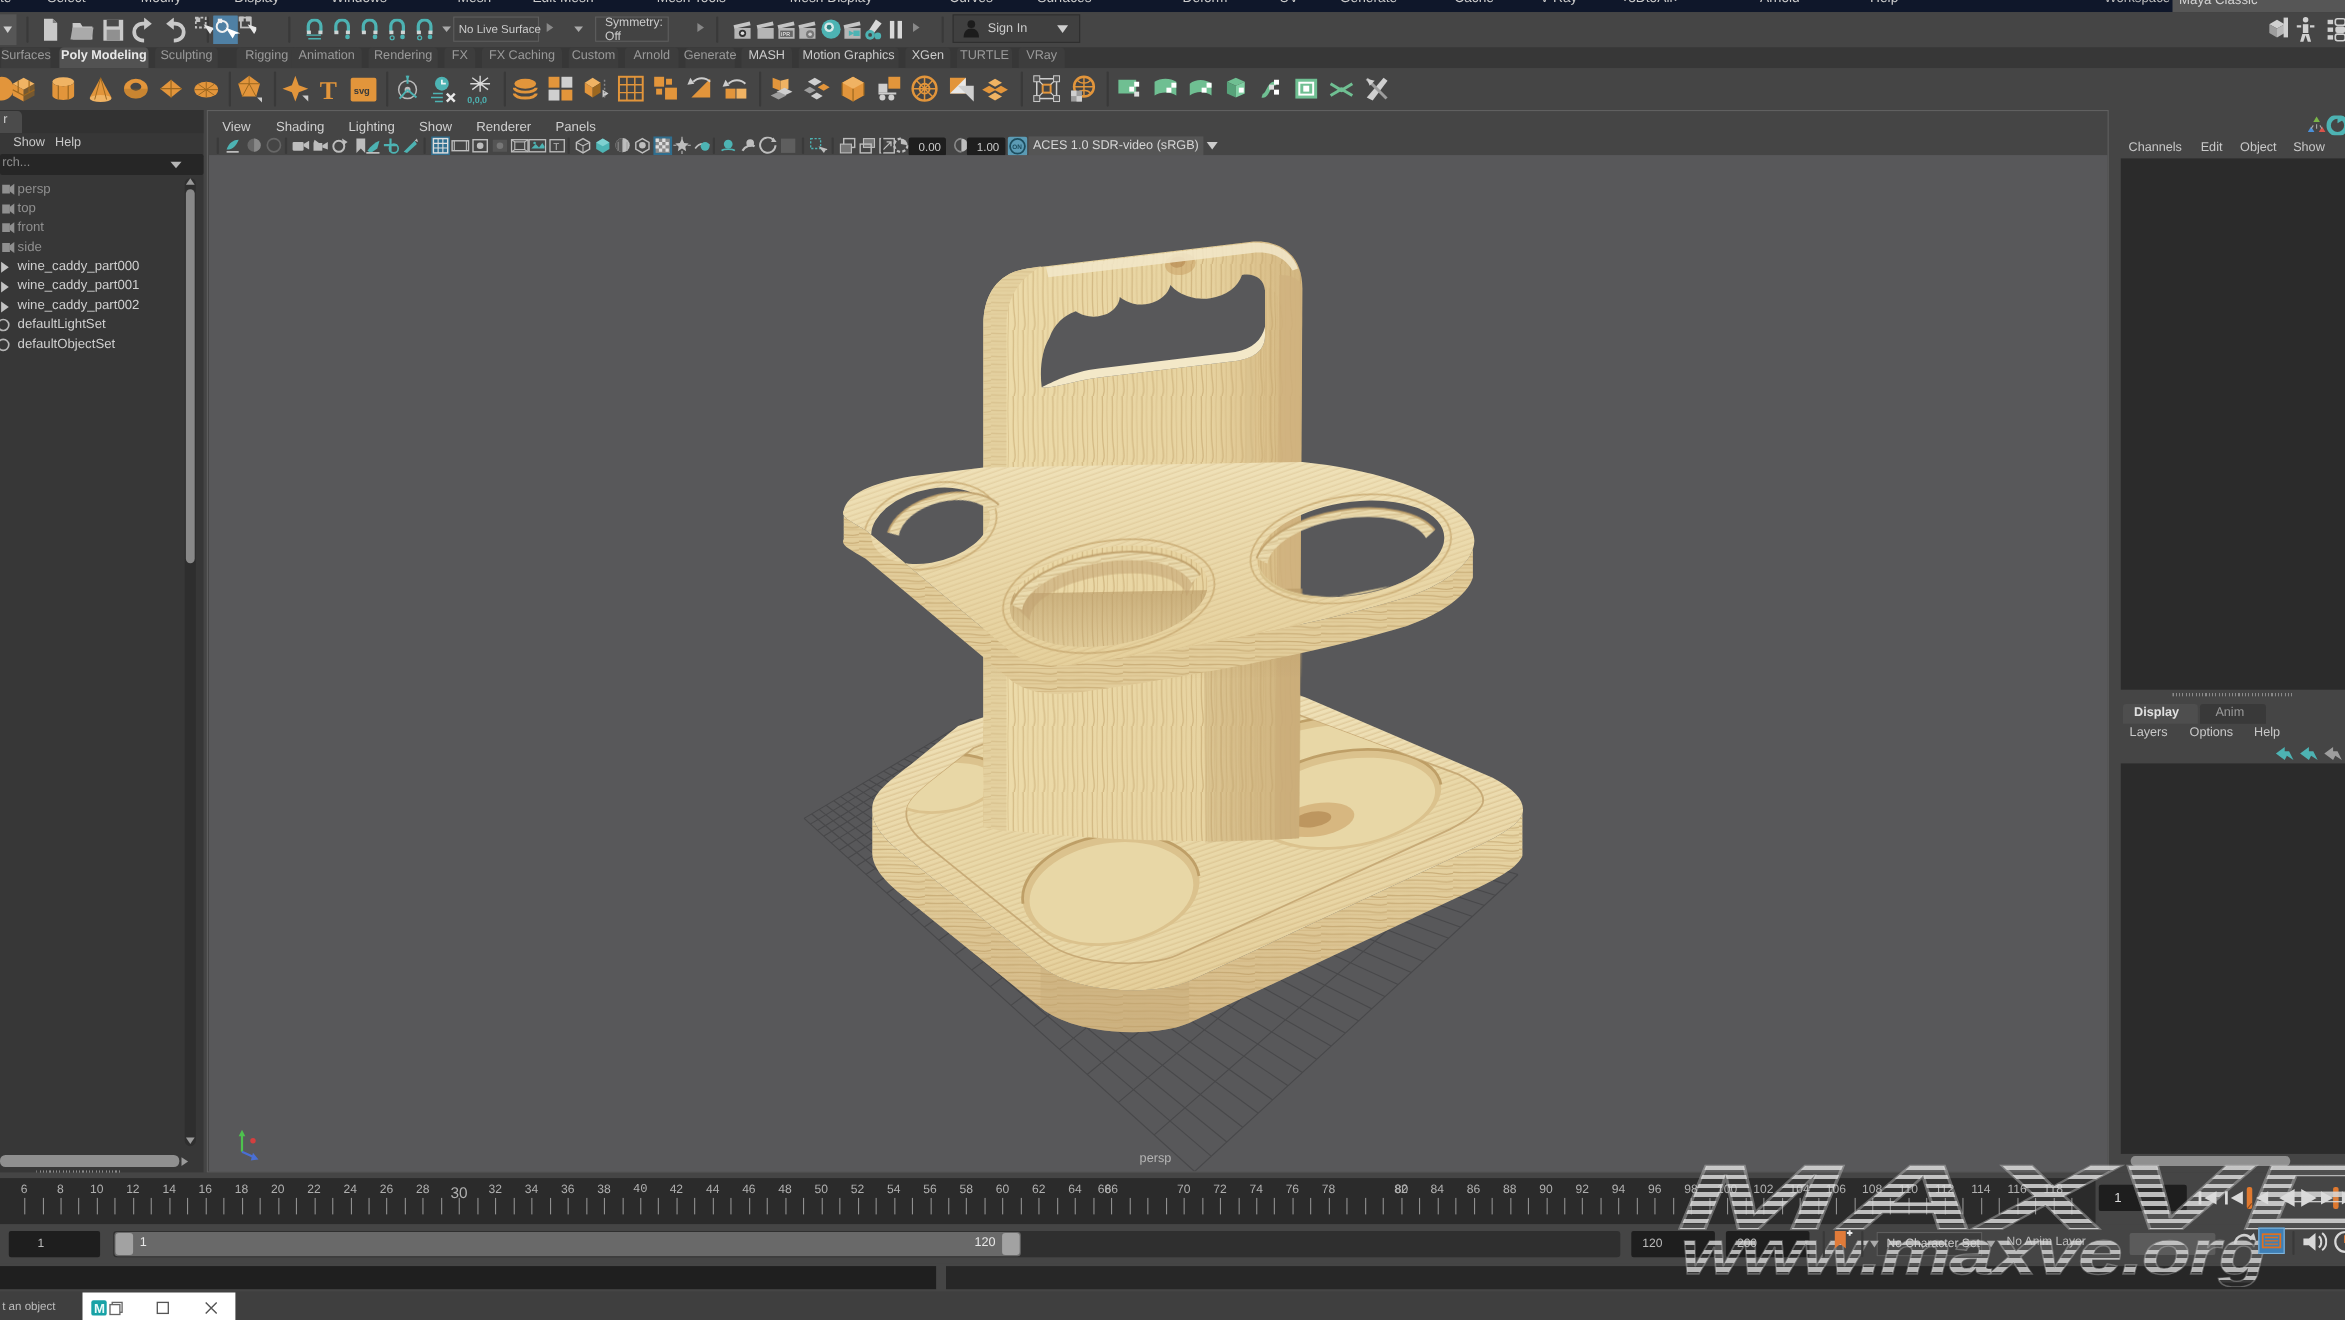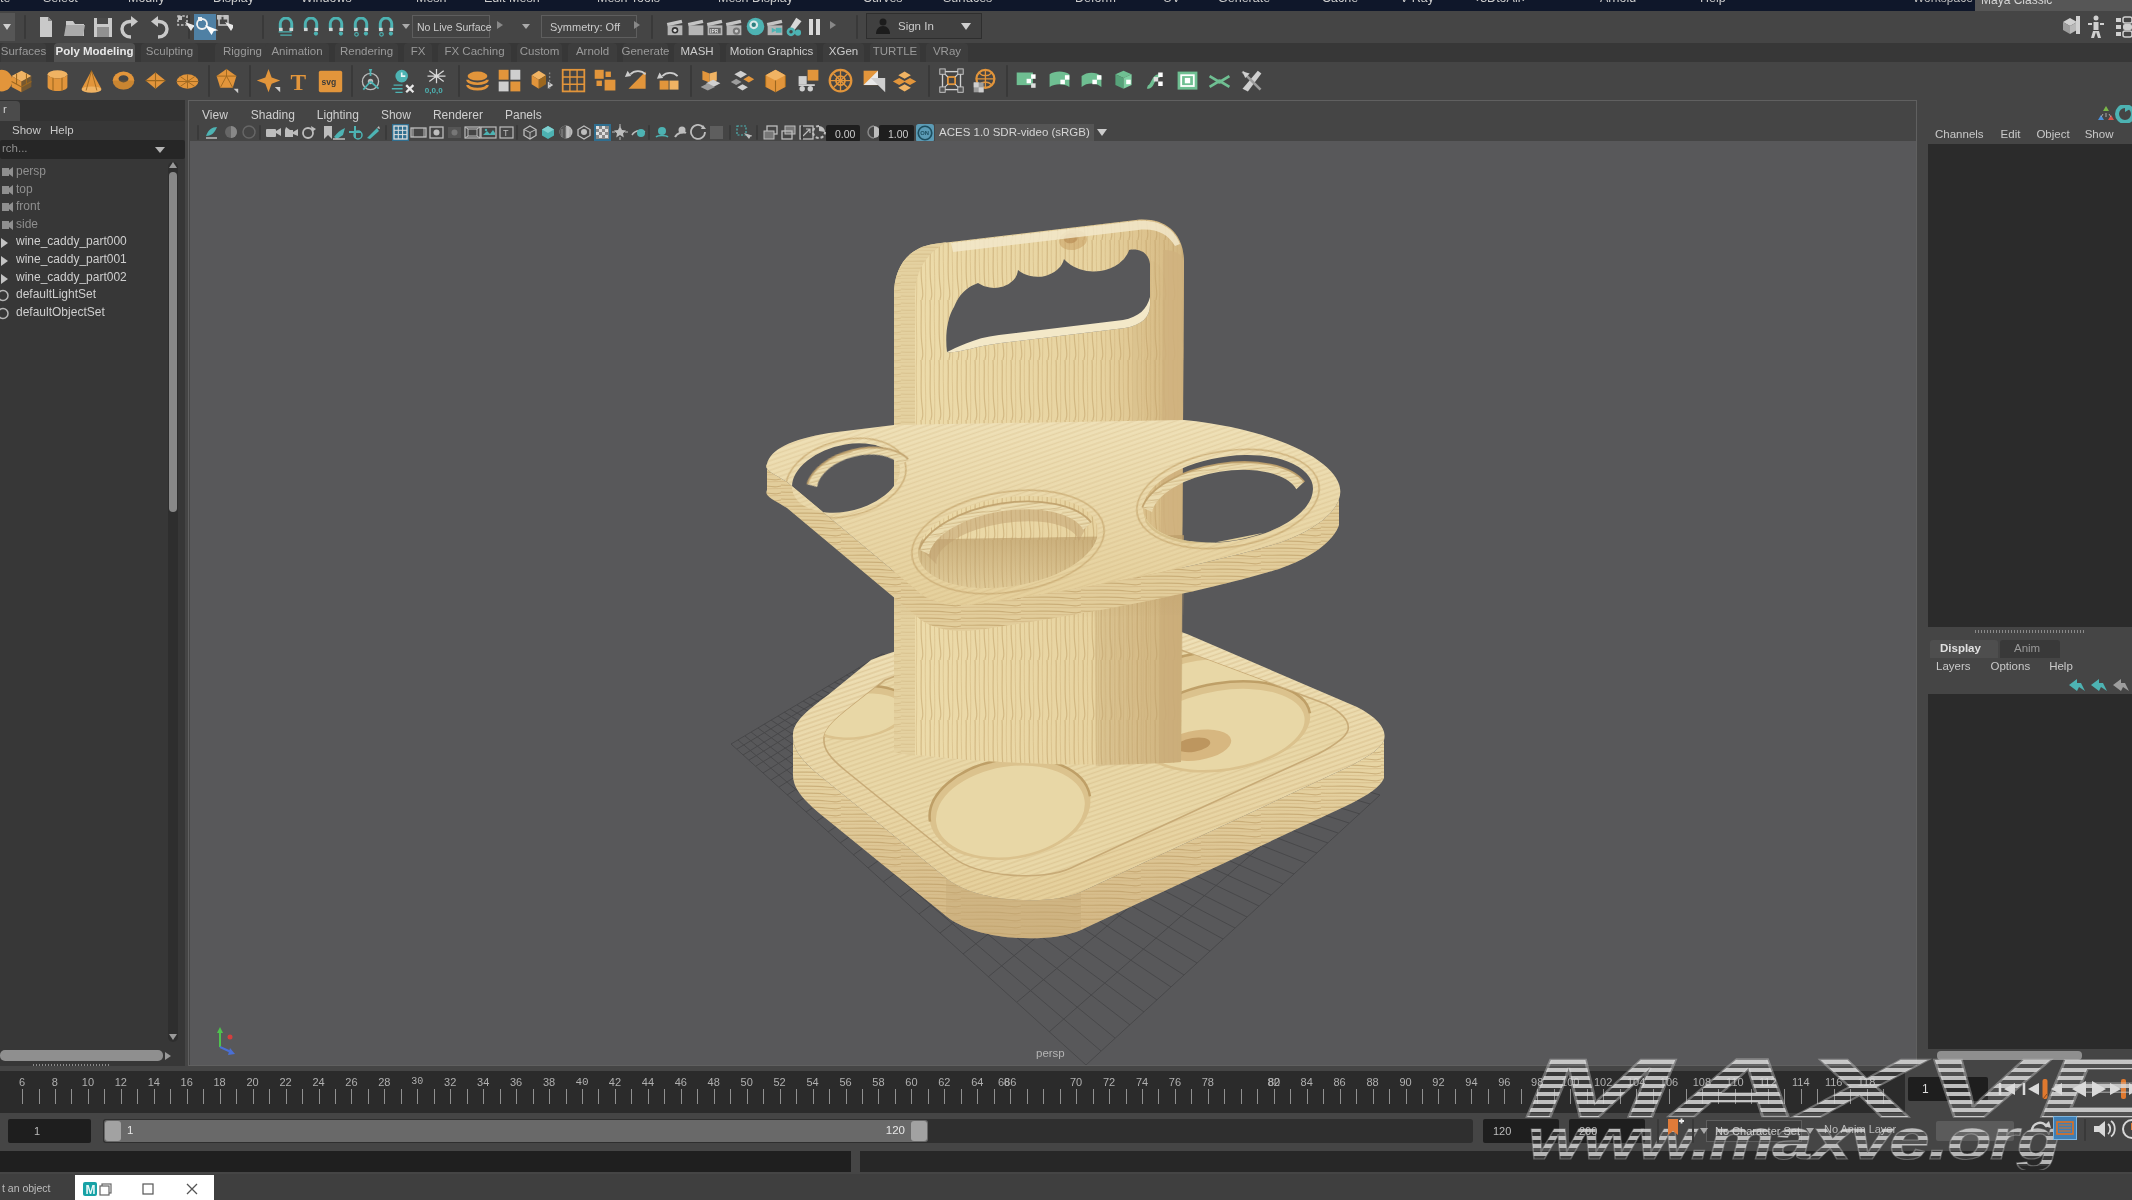--- a/index.html
+++ b/index.html
@@ -104,21 +104,21 @@
       <path d="M4 14V8a7 7 0 0 1 14 0v6" fill="none" stroke="#4db3b3" stroke-width="3.6"></path>
       <rect x="2.4" y="13" width="4.5" height="4" fill="#cfd5d5"></rect>
       <rect x="15.2" y="13" width="4.5" height="4" fill="#cfd5d5"></rect>
       <circle cx="17" cy="20" r="2.6" fill="#4db3b3"></circle>
       <circle cx="5.5" cy="21" r="2.2" fill="none" stroke="#4db3b3" stroke-width="1.4"></circle>
     </svg>
     <div class="abs" style="left:402px;top:13px;border:4px solid transparent;border-top:5px solid #aaa;"></div>
     <div class="fieldbox" style="left:412px;top:4px;width:78px;height:23px;font-size:10.5px;padding-left:4px;">No&nbsp;Live&nbsp;Surface</div>
     <div class="abs" style="left:497px;top:10px;width:0;height:0;border:4px solid transparent;border-left:6px solid #888;"></div>
     <div class="abs" style="left:522px;top:13px;border:4px solid transparent;border-top:5px solid #aaa;"></div>
-    <div class="fieldbox" style="left:541px;top:4px;width:96px;height:23px;font-size:11px;">Symmetry: Off</div>
+    <div class="fieldbox" style="left:541px;top:4px;width:67px;height:23px;font-size:11px;">Symmetry: Off</div>
     <div class="abs" style="left:634px;top:10px;width:0;height:0;border:4px solid transparent;border-left:6px solid #888;"></div>
     <div class="sep" style="left:651px;top:4px;height:24px;width:2px;"></div>
     <svg class="abs" style="left:666px;top:6px" width="18" height="20" viewBox="0 0 22 24">
       <path d="M1 7l18-4 1 4-18 4z" fill="#c4c4c4"></path>
       <path d="M2 10h18v12H2z" fill="#b5b5b5"></path>
       <circle cx="11" cy="16" r="4" fill="#333"></circle>
       <circle cx="11" cy="16" r="2" fill="#ddd"></circle>
     </svg>
     <svg class="abs" style="left:687px;top:6px" width="18" height="20" viewBox="0 0 22 24">
       <path d="M1 7l18-4 1 4-18 4z" fill="#c4c4c4"></path>
@@ -875,21 +875,21 @@
       <div class="abs" style="left:318.5px;top:18px;width:1px;height:15px;background:#909090;"></div>
       <div style="position:absolute;left:318.5px;top:5px;transform:translateX(-50%);font-size:11px;color:#b0b0b0;font-family:'Liberation Sans',sans-serif;">24</div>
       <div class="abs" style="left:334.9px;top:18px;width:1px;height:15px;background:#909090;"></div>
       <div class="abs" style="left:351.4px;top:18px;width:1px;height:15px;background:#909090;"></div>
       <div style="position:absolute;left:351.4px;top:5px;transform:translateX(-50%);font-size:11px;color:#b0b0b0;font-family:'Liberation Sans',sans-serif;">26</div>
       <div class="abs" style="left:367.9px;top:18px;width:1px;height:15px;background:#909090;"></div>
       <div class="abs" style="left:384.3px;top:18px;width:1px;height:15px;background:#909090;"></div>
       <div style="position:absolute;left:384.3px;top:5px;transform:translateX(-50%);font-size:11px;color:#b0b0b0;font-family:'Liberation Sans',sans-serif;">28</div>
       <div class="abs" style="left:400.8px;top:18px;width:1px;height:15px;background:#909090;"></div>
       <div class="abs" style="left:417.3px;top:18px;width:1px;height:15px;background:#909090;"></div>
-      <div style="position:absolute;left:417.3px;top:5px;transform:translateX(-50%);font-size:10px;color:#b0b0b0;font-family:Liberation Mono, monospace;">30</div>
+      <div style="position:absolute;left:417.3px;top:5px;transform:translateX(-50%);font-size:14px;color:#b0b0b0;font-family:Liberation Sans, sans-serif;">30</div>
       <div class="abs" style="left:433.8px;top:18px;width:1px;height:15px;background:#909090;"></div>
       <div class="abs" style="left:450.2px;top:18px;width:1px;height:15px;background:#909090;"></div>
       <div style="position:absolute;left:450.2px;top:5px;transform:translateX(-50%);font-size:11px;color:#b0b0b0;font-family:'Liberation Sans',sans-serif;">32</div>
       <div class="abs" style="left:466.7px;top:18px;width:1px;height:15px;background:#909090;"></div>
       <div class="abs" style="left:483.2px;top:18px;width:1px;height:15px;background:#909090;"></div>
       <div style="position:absolute;left:483.2px;top:5px;transform:translateX(-50%);font-size:11px;color:#b0b0b0;font-family:'Liberation Sans',sans-serif;">34</div>
       <div class="abs" style="left:499.6px;top:18px;width:1px;height:15px;background:#909090;"></div>
       <div class="abs" style="left:516.1px;top:18px;width:1px;height:15px;background:#909090;"></div>
       <div style="position:absolute;left:516.1px;top:5px;transform:translateX(-50%);font-size:11px;color:#b0b0b0;font-family:'Liberation Sans',sans-serif;">36</div>
       <div class="abs" style="left:532.6px;top:18px;width:1px;height:15px;background:#909090;"></div>

